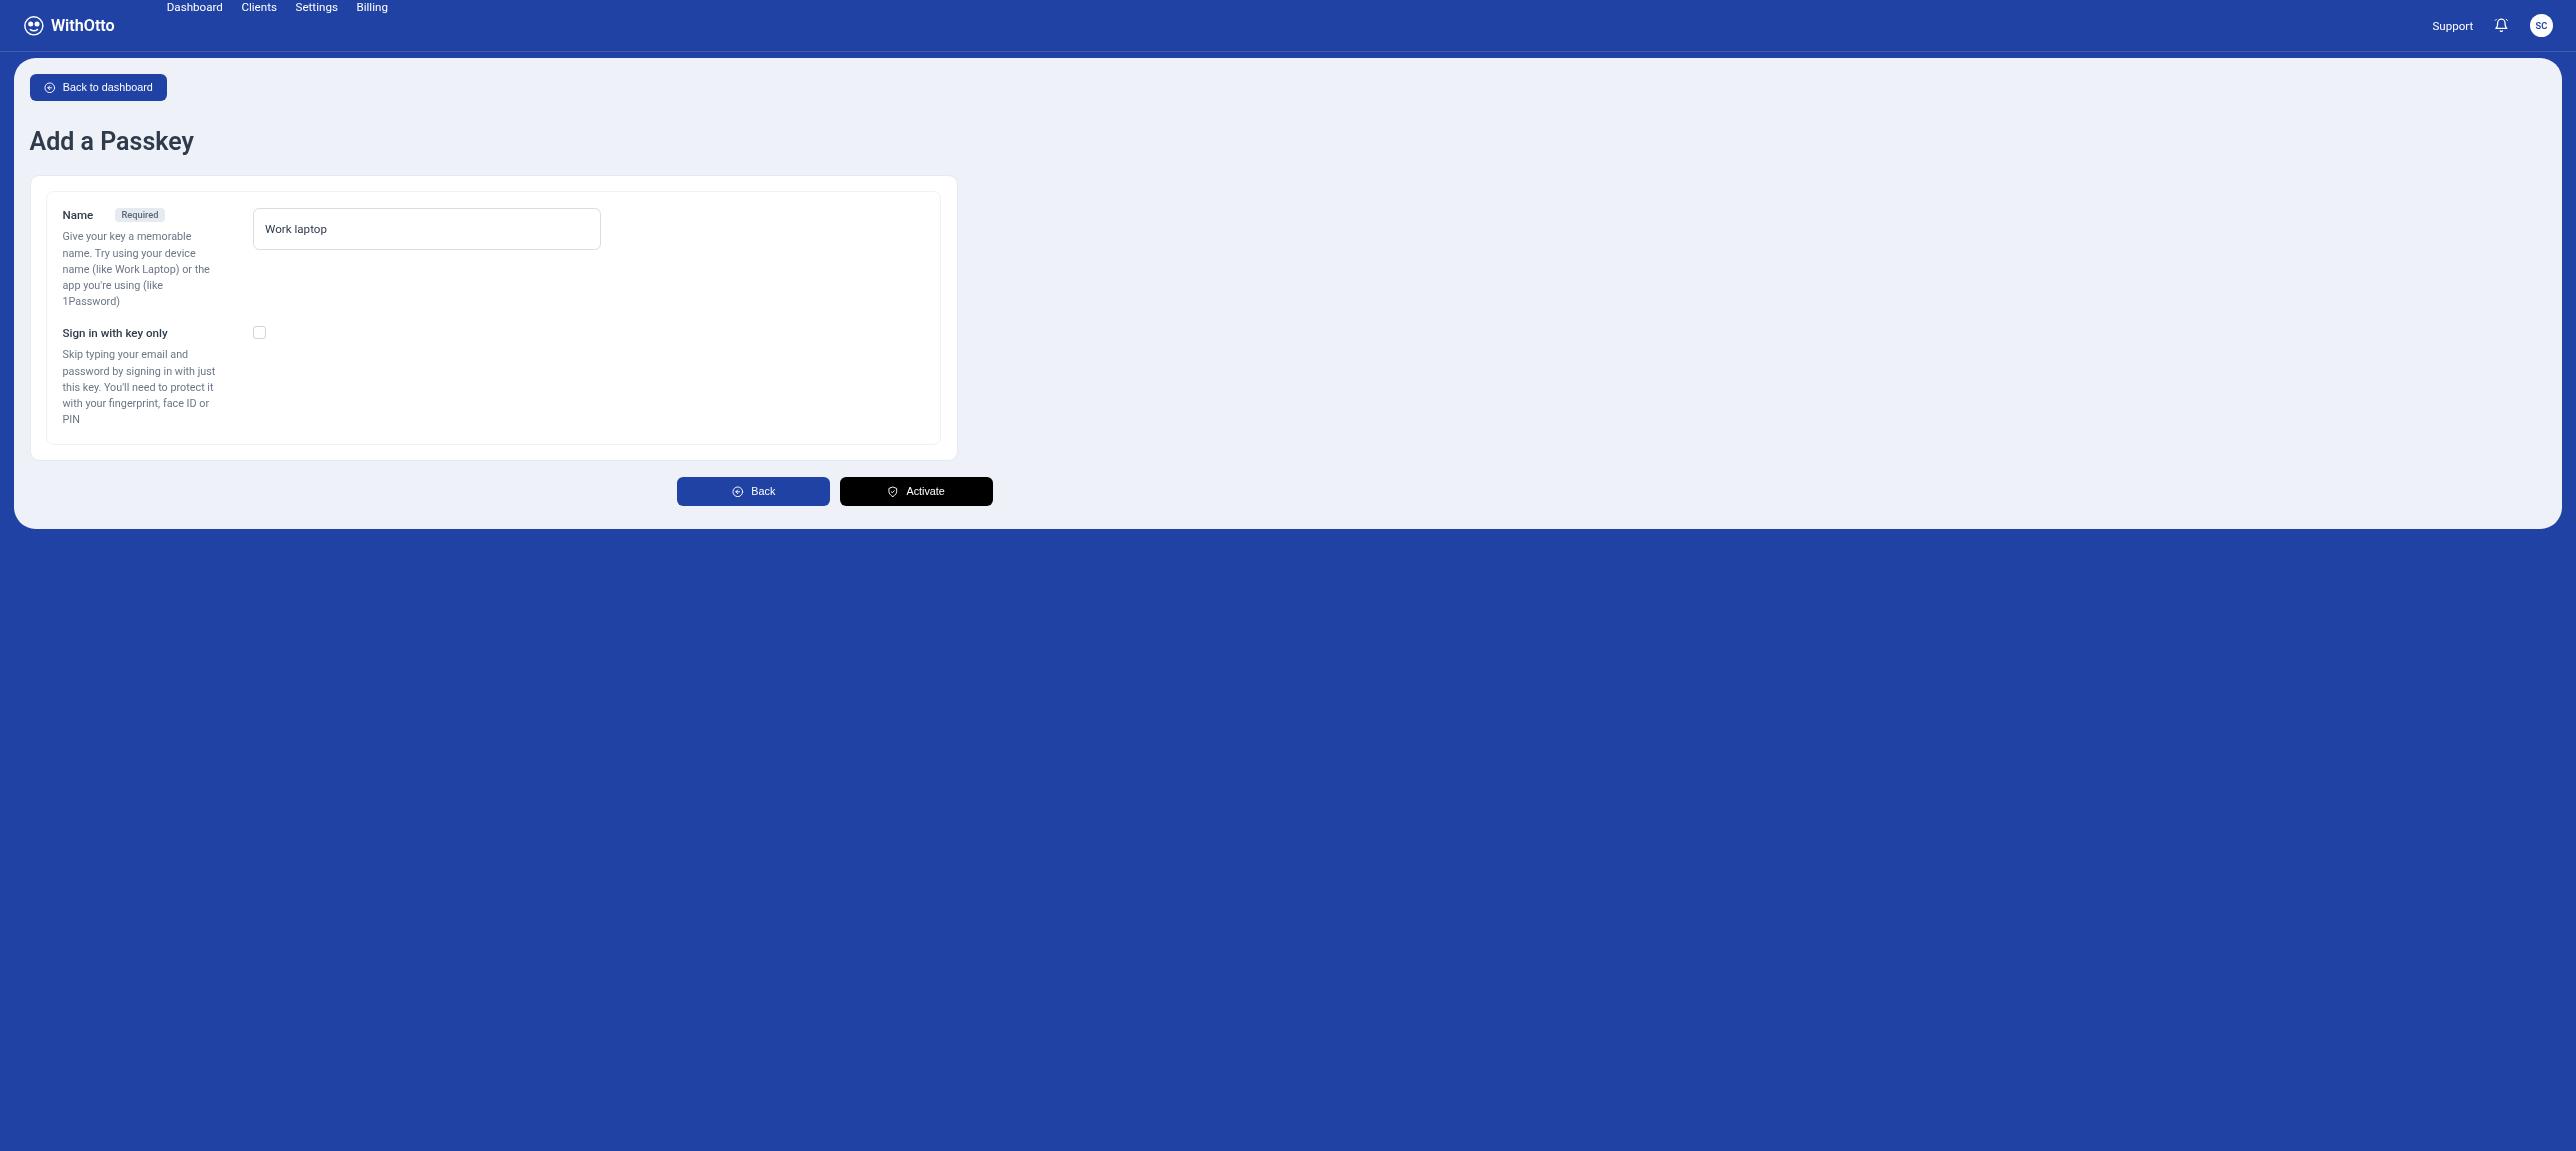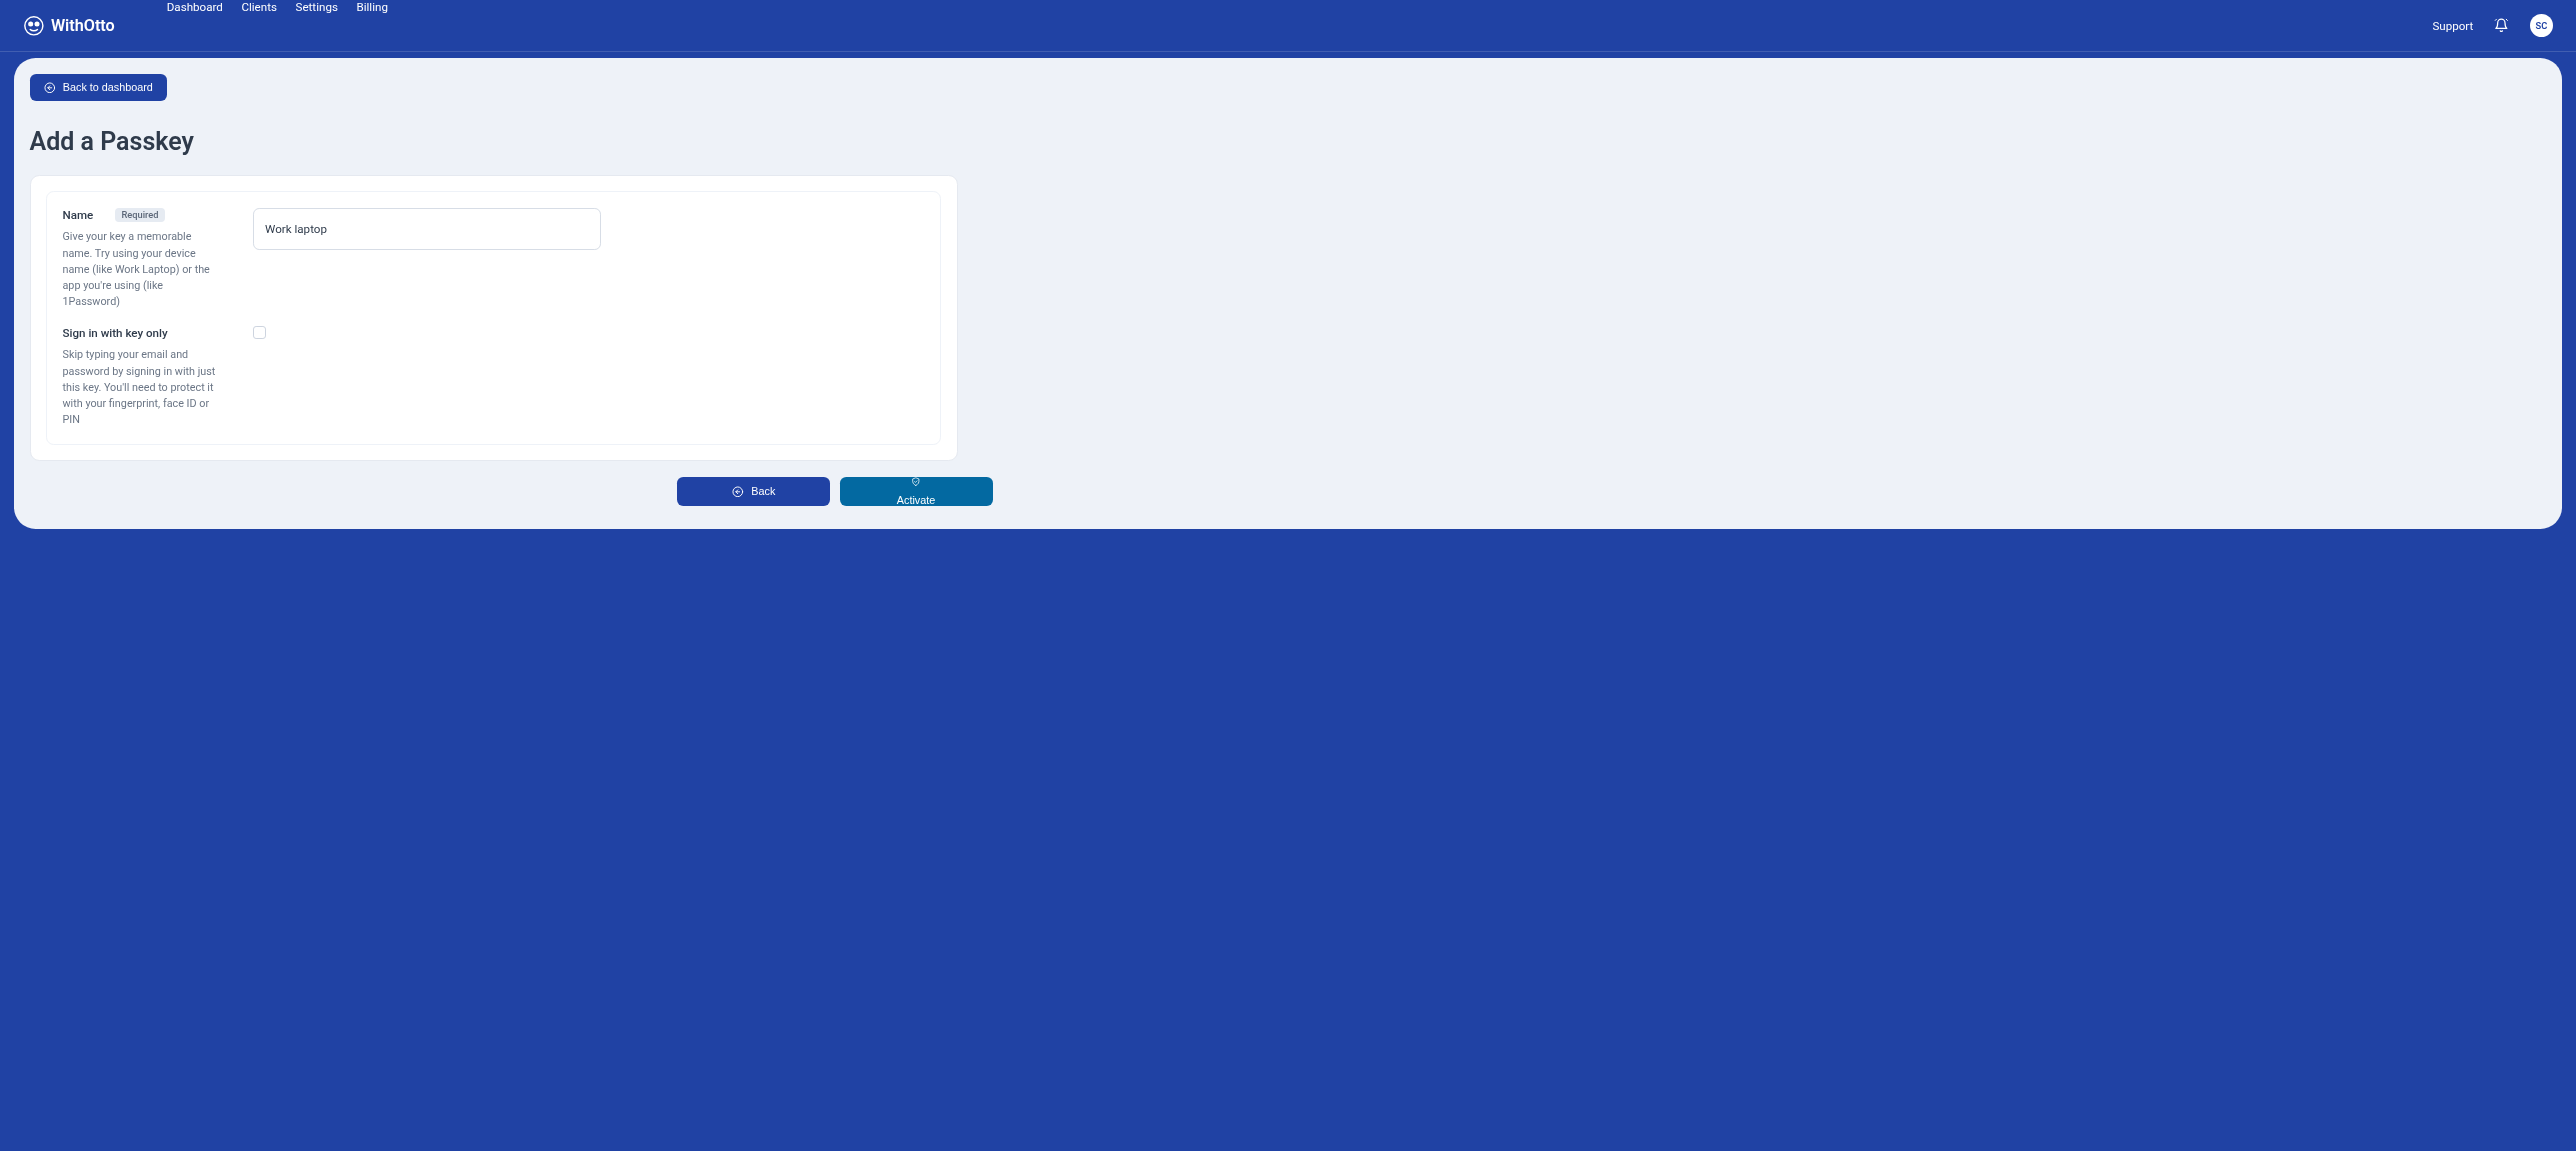--- a/index.html
+++ b/index.html
@@ -195,22 +195,21 @@
       width: 153px;
       font-size: 10.8px;
       font-weight: 500;
       cursor: pointer;
       color: #fff;
     }
     .btn-back {
       background: #2042a4;
     }
     .btn-activate {
-      background: #0369a1;
-      flex-direction: column;
+      background: #000000;
     }
   </style>
 </head>
 <body>
 
 <div class="topbar">
   <div class="logo">
     <svg class="logo-icon" viewBox="0 0 24 24" fill="none" stroke="#fff" stroke-width="1.6">
       <circle cx="12" cy="12" r="10"></circle>
       <circle cx="8.5" cy="10" r="2" fill="#fff"></circle>

